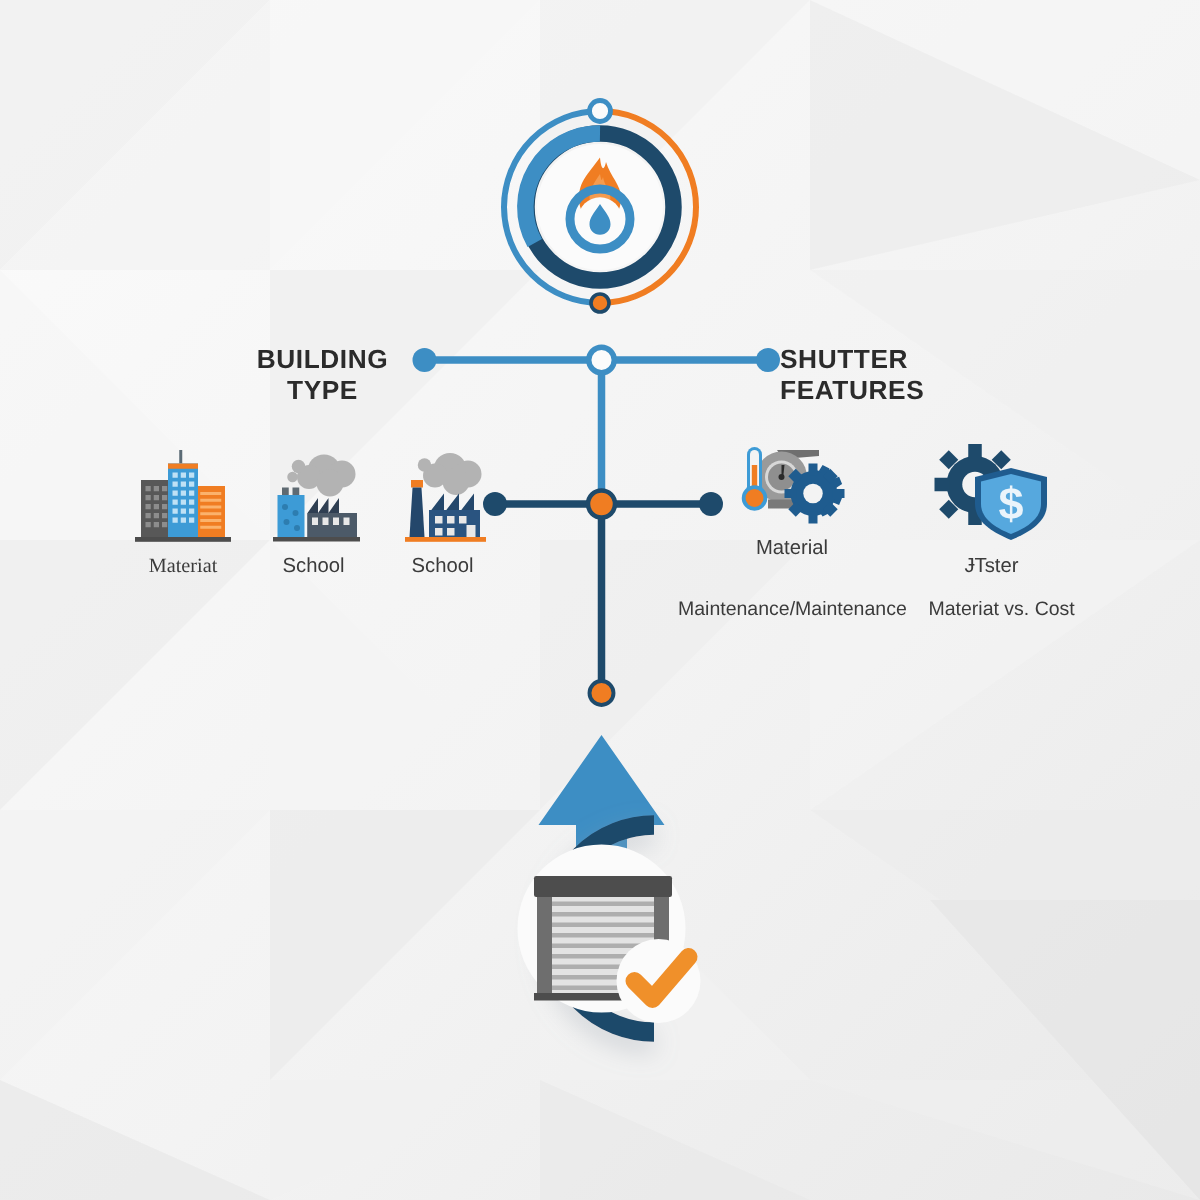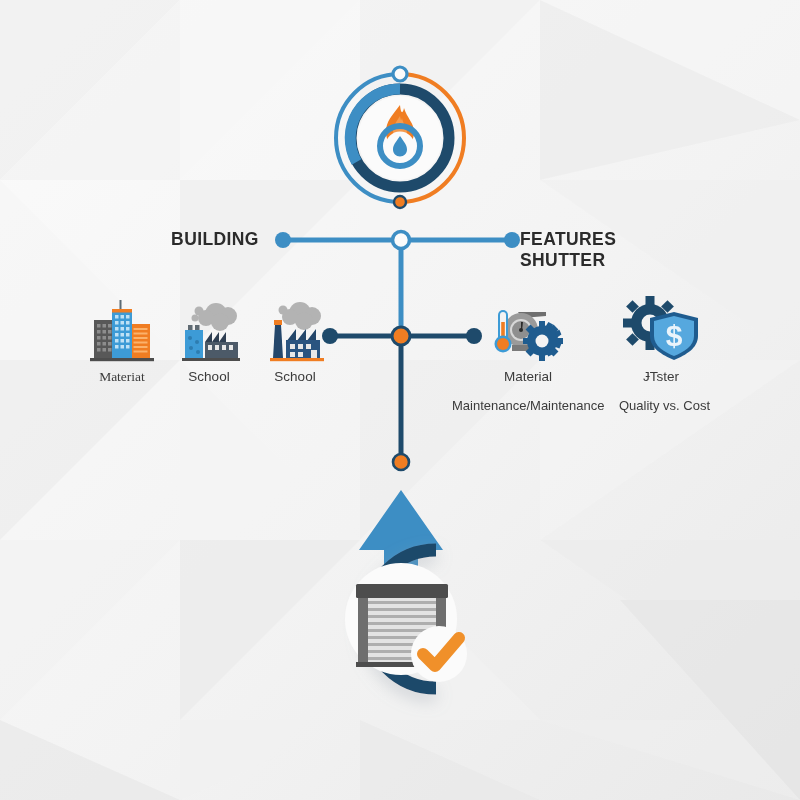--- a/index.html
+++ b/index.html
@@ -41,21 +41,21 @@
   .icon-art{height:66px;display:flex;align-items:flex-end;justify-content:center;}
   .icon-art svg{display:block;}
   .icon-label{
     font-size:13.5px;color:#3b3b3b;margin-top:7px;
     line-height:1.25;white-space:nowrap;
   }
 
   #cell-0{left:76px;top:296px;font-family:Liberation Serif, serif;}
   #cell-1{left:163px;top:296px;}
   #cell-2{left:249px;top:296px;}
-  #cell-3{left:482px;top:296px;}
+  #cell-3{left:482px;top:284px;}
   #cell-4{left:615px;top:296px;}
 
   .sub-row{position:absolute;font-size:13px;color:#3b3b3b;white-space:nowrap;}
   #sub-install{left:452px;top:398px;}
   #sub-quality{left:619px;top:398px;}
 
   
   #bottom-art{left:318px;top:478px;width:180px;height:250px;z-index:2;}
   #bottom-art svg{display:block;}
 </style>
@@ -119,24 +119,25 @@
       <circle cx="80" cy="88" r="14.5" fill="#fbfbfb"></circle>
       <path d="M80,78 C76,84 73,87 73,91.5 C73,95.5 76,98.5 80,98.5 C84,98.5 87,95.5 87,91.5 C87,87 84,84 80,78 Z" fill="#3d8ec4"></path>
 
       <circle cx="80" cy="16" r="7" fill="#fbfbfb" stroke="#3d8ec4" stroke-width="3.2"></circle>
       <circle cx="80" cy="144" r="6" fill="#f07d22" stroke="#1e4a6b" stroke-width="2.4"></circle>
     </svg>
   </div>
 
   <div id="heading-building" class="abs heading">
     <div>BUILDING</div>
+    <div>TYPE</div>
   </div>
   <div id="heading-shutter" class="abs heading">
+    <div>SHUTTER</div>
     <div>FEATURES</div>
-    <div>SHUTTER</div>
   </div>
 
   <div id="connectors" class="abs">
     <svg width="800" height="800" viewBox="0 0 800 800" xmlns="http://www.w3.org/2000/svg">
 
       <line x1="401" y1="240" x2="401" y2="336" stroke="#3d8ec4" stroke-width="5"></line>
 
       <line x1="283" y1="240" x2="512" y2="240" stroke="#3d8ec4" stroke-width="5"></line>
       <circle cx="283" cy="240" r="8" fill="#3d8ec4"></circle>
       <circle cx="512" cy="240" r="8" fill="#3d8ec4"></circle>
@@ -339,21 +340,21 @@
 
         <path d="M58,16 L82,22 L82,40 C82,52 70,59 58,64 C46,59 34,52 34,40 L34,22 Z" fill="#1f5c8f"></path>
         <path d="M58,20 L78,25 L78,40 C78,50 68,56 58,60 C48,56 38,50 38,40 L38,25 Z" fill="#56a8de"></path>
         <text x="58" y="50" font-family="'Liberation Sans',sans-serif" font-size="30" font-weight="bold" fill="#eaf4fb" text-anchor="middle">$</text>
       </svg>
     </div>
     <div class="icon-label">ɈTster</div>
   </div>
 
   <div id="sub-install" class="sub-row">Maintenance/Maintenance</div>
-  <div id="sub-quality" class="sub-row">Quality vs. Cost</div>
+  <div id="sub-quality" class="sub-row">Materiat vs. Cost</div>
 
   <div id="bottom-art" class="abs">
     <svg width="180" height="250" viewBox="0 0 180 250" xmlns="http://www.w3.org/2000/svg">
       <defs>
         <filter id="softShadow" x="-40%" y="-40%" width="180%" height="180%">
           <feDropShadow dx="0" dy="7" stdDeviation="8" flood-color="#9aa3ab" flood-opacity="0.38"></feDropShadow>
         </filter>
       </defs>
 
       <path d="M83,12 L41,72 L66,72 L66,160 L100,160 L100,72 L125,72 Z" fill="#3d8ec4"></path>

